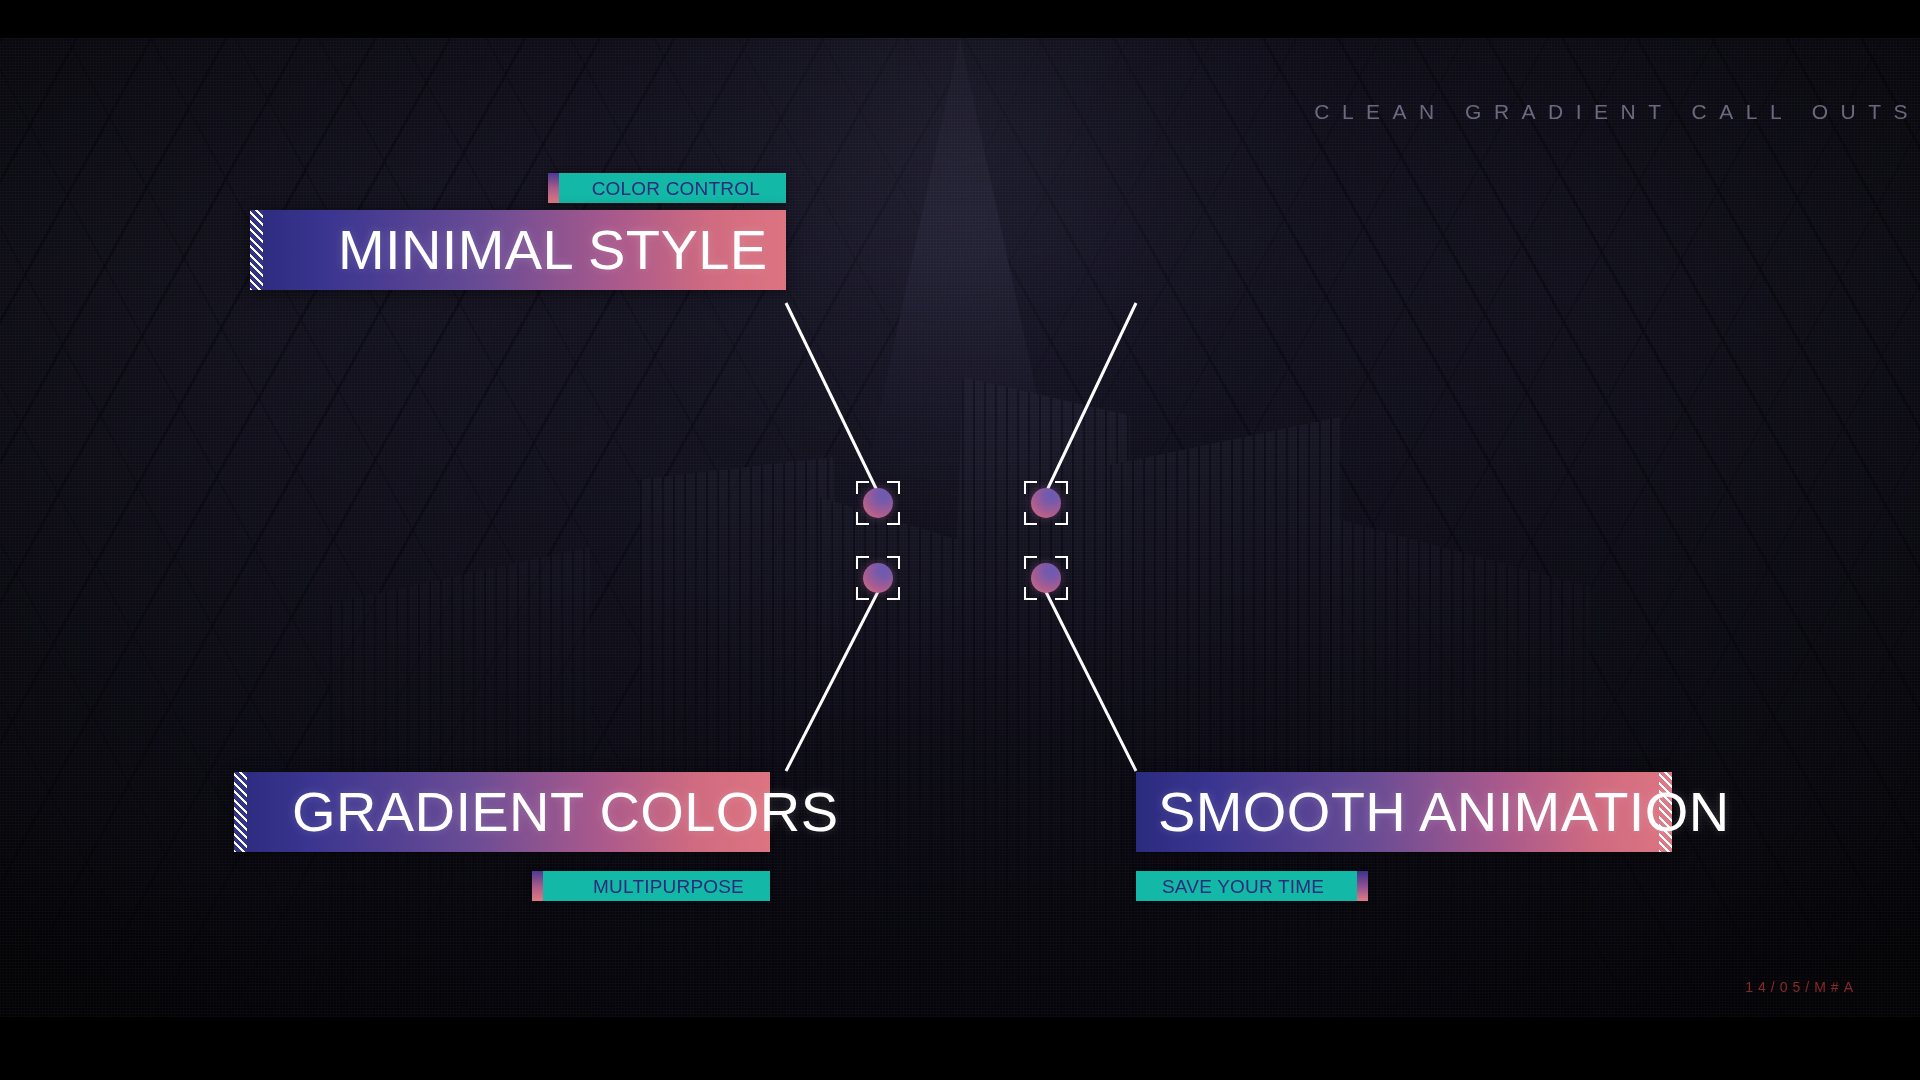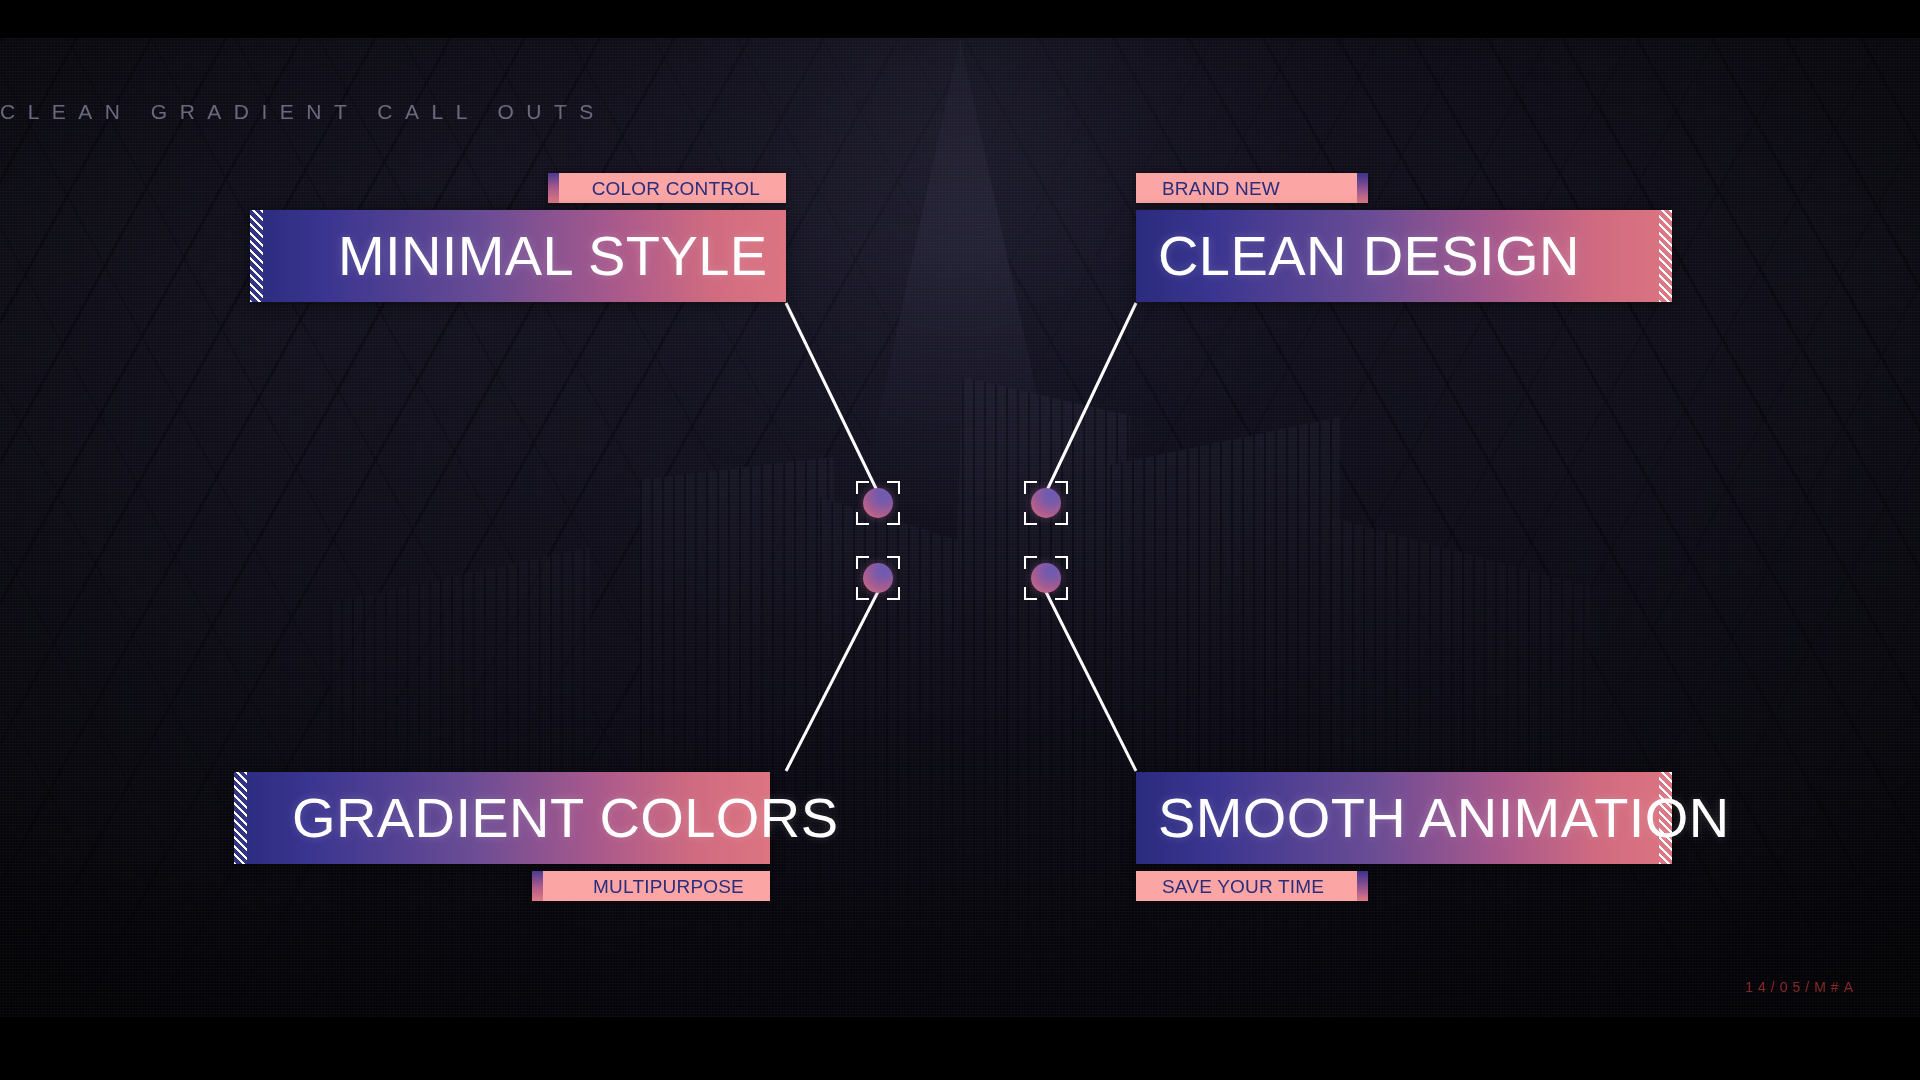--- a/index.html
+++ b/index.html
@@ -87,38 +87,38 @@
     background-image:
       repeating-linear-gradient(0deg, rgba(255,255,255,.35) 0 1px, rgba(0,0,0,0) 1px 3px),
       repeating-linear-gradient(90deg, rgba(255,255,255,.25) 0 1px, rgba(0,0,0,0) 1px 3px);
   }
 
   
   #content{ position:absolute; inset:0; z-index:30; }
 
   
   .kicker{
-    position:absolute; left:0; width:1920px; text-align:left;
+    position:absolute; left:0; width:1920px; text-align:right;
     color:#8f8ca6; font-size:21px; letter-spacing:12.5px; font-weight:400;
     text-transform:uppercase; white-space:nowrap; opacity:.72;
   }
   #topKicker{ top:100px; }
   #btmHash{ top:979px; color:#6f6c86; font-size:17px; letter-spacing:9px; opacity:.62; }
   #btmDate{
     position:absolute; right:62px; top:979px;
     color:#ef4444; font-size:14px; letter-spacing:5px; opacity:.55;
   }
 
   
   #lines{ position:absolute; inset:0; z-index:25; pointer-events:none; }
 
   
   .callout{ position:absolute; }
   .bar{
-    position:relative; height:92px; display:flex; align-items:center;
+    position:relative; height:80px; display:flex; align-items:center;
     background:linear-gradient(90deg,#2a2b7e 0%,#3a3590 14%,#6a4c95 44%,#a9598c 68%,#d06b80 86%,#dc7481 100%);
     box-shadow:0 2px 14px rgba(0,0,0,.45);
   }
   .bar .title{
     color:#fff; font-size:56px; font-weight:400; letter-spacing:.4px;
     white-space:nowrap; line-height:1;
     text-shadow:0 0 10px rgba(255,255,255,.18);
   }
   .bar.left-pad  .title{ margin-left:88px; }
   .bar.right-pad .title{ margin-left:22px; }
@@ -129,21 +129,21 @@
     background:
       repeating-linear-gradient(45deg, #ffffff 0px, #ffffff 2px, rgba(255,255,255,0) 2px, rgba(255,255,255,0) 6px);
     background-color:rgba(255,255,255,0.04);
   }
   .hatch.l{ left:0; }
   .hatch.r{ right:0; }
 
   
   .tag{
     position:absolute; height:30px; display:flex; align-items:center;
-    background:#fca5a5; box-shadow:0 1px 7px rgba(0,0,0,.42);
+    background:#14b8a6; box-shadow:0 1px 7px rgba(0,0,0,.42);
   }
   .tag .tagtext{
     color:#2a2d7c; font-size:19px; font-weight:400; letter-spacing:.2px;
     white-space:nowrap; line-height:1;
   }
   .tag .grad{ position:absolute; top:0; width:11px; height:100%; }
   .tag .grad.l{ left:0;  background:linear-gradient(180deg,#4b3a93 0%,#a95a8b 50%,#e07a84 100%); }
   .tag .grad.r{ right:0; background:linear-gradient(180deg,#3a338c 0%,#8c5092 50%,#e07a84 100%); }
   .tag.align-r{ justify-content:flex-end; }
   .tag.align-r .tagtext{ margin-right:26px; }
@@ -199,30 +199,20 @@
       <div class="tag align-r" style="left:298px; top:-37px; width:238px;">
         <span class="grad l"></span>
         <span class="tagtext">COLOR CONTROL</span>
       </div>
       <div class="bar left-pad">
         <span class="hatch l"></span>
         <span class="title">MINIMAL STYLE</span>
       </div>
     </div>
 
-    <div class="callout" id="co-tr" style="left:1136px; top:210px; width:536px;">
-      <div class="tag align-l" style="left:0px; top:-37px; width:232px;">
-        <span class="grad r"></span>
-        <span class="tagtext">BRAND NEW</span>
-      </div>
-      <div class="bar right-pad">
-        <span class="title">CLEAN DESIGN</span>
-        <span class="hatch r"></span>
-      </div>
-    </div>
 
     <div class="callout" id="co-bl" style="left:234px; top:772px; width:536px;">
       <div class="bar left-pad">
         <span class="hatch l"></span>
         <span class="title" style="margin-left:58px;">GRADIENT COLORS</span>
       </div>
       <div class="tag align-r" style="left:298px; top:99px; width:238px;">
         <span class="grad l"></span>
         <span class="tagtext">MULTIPURPOSE</span>
       </div>

